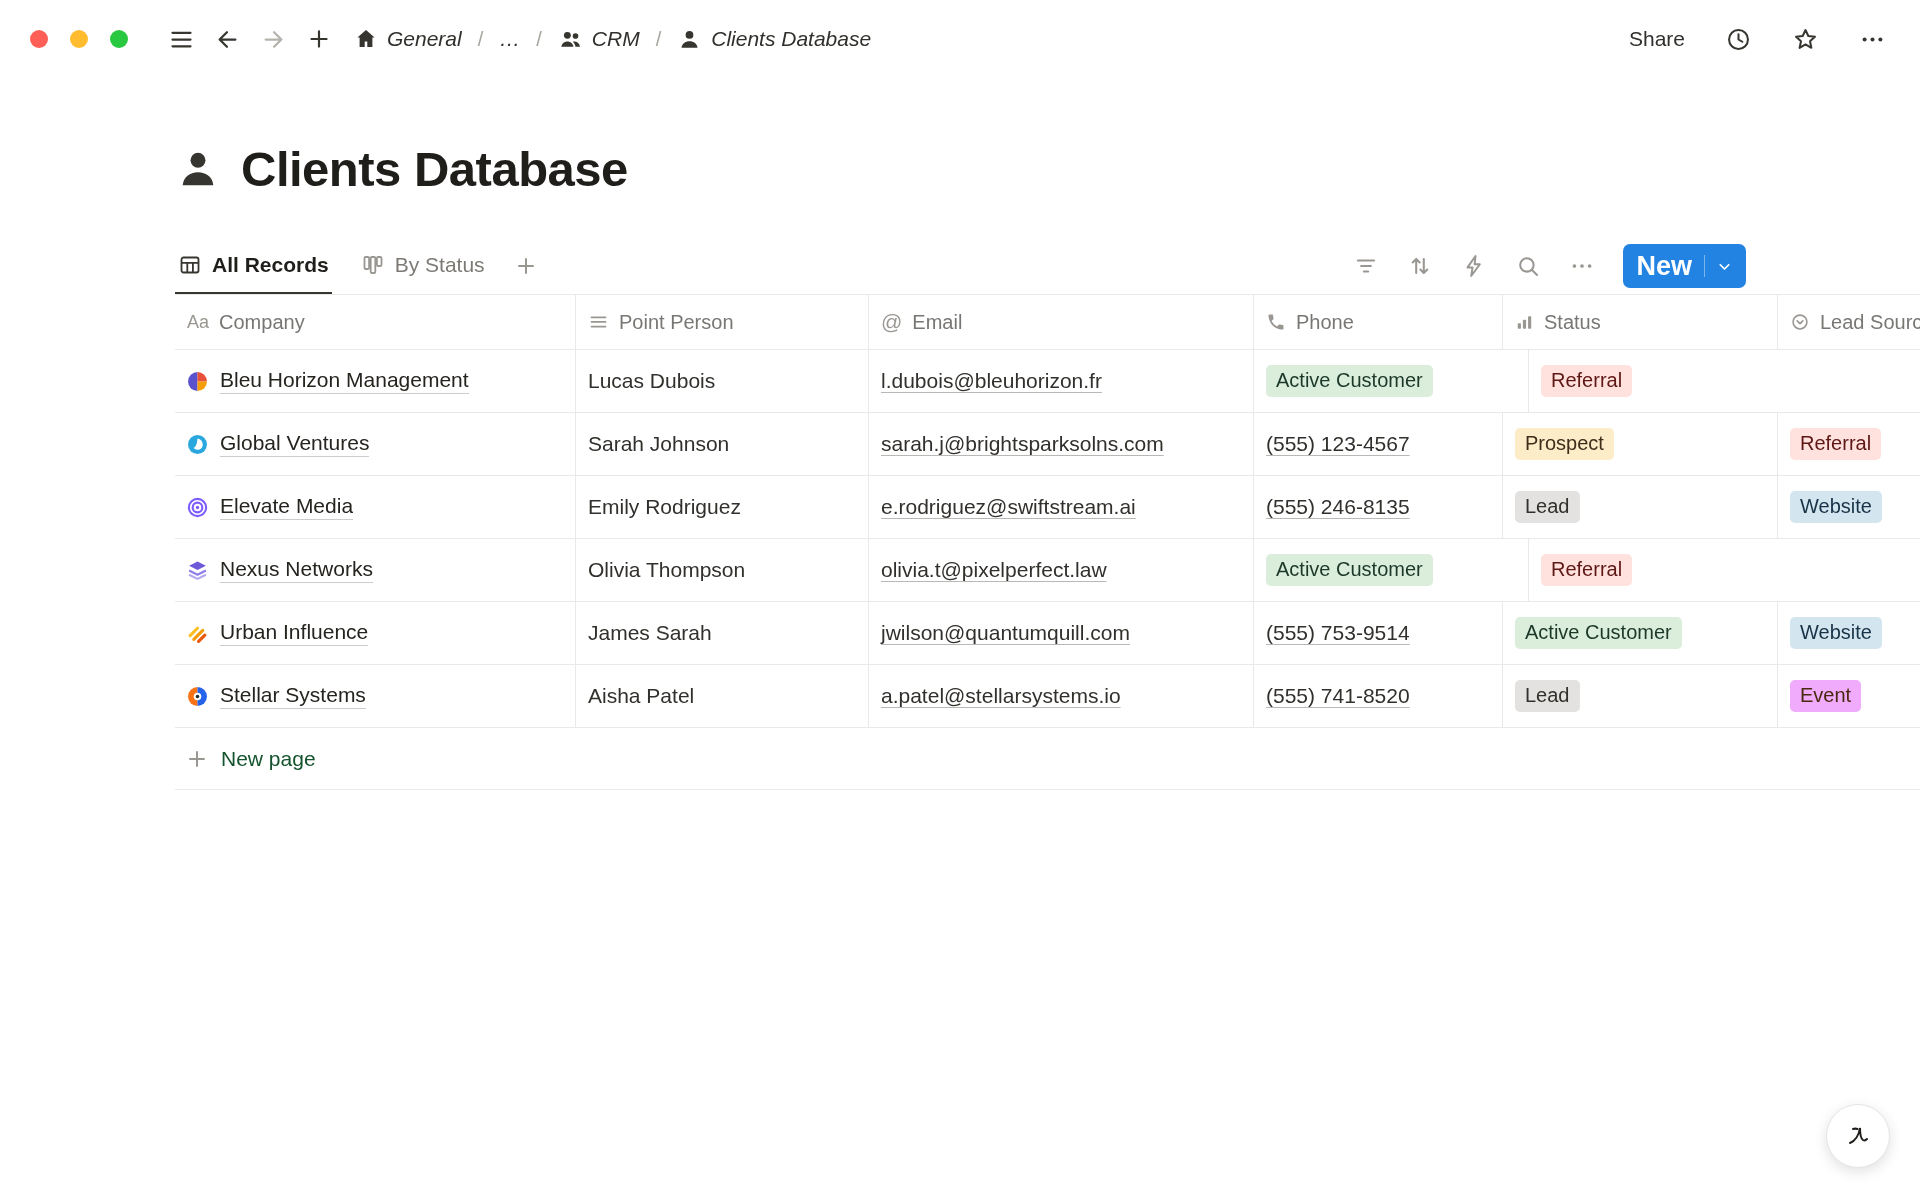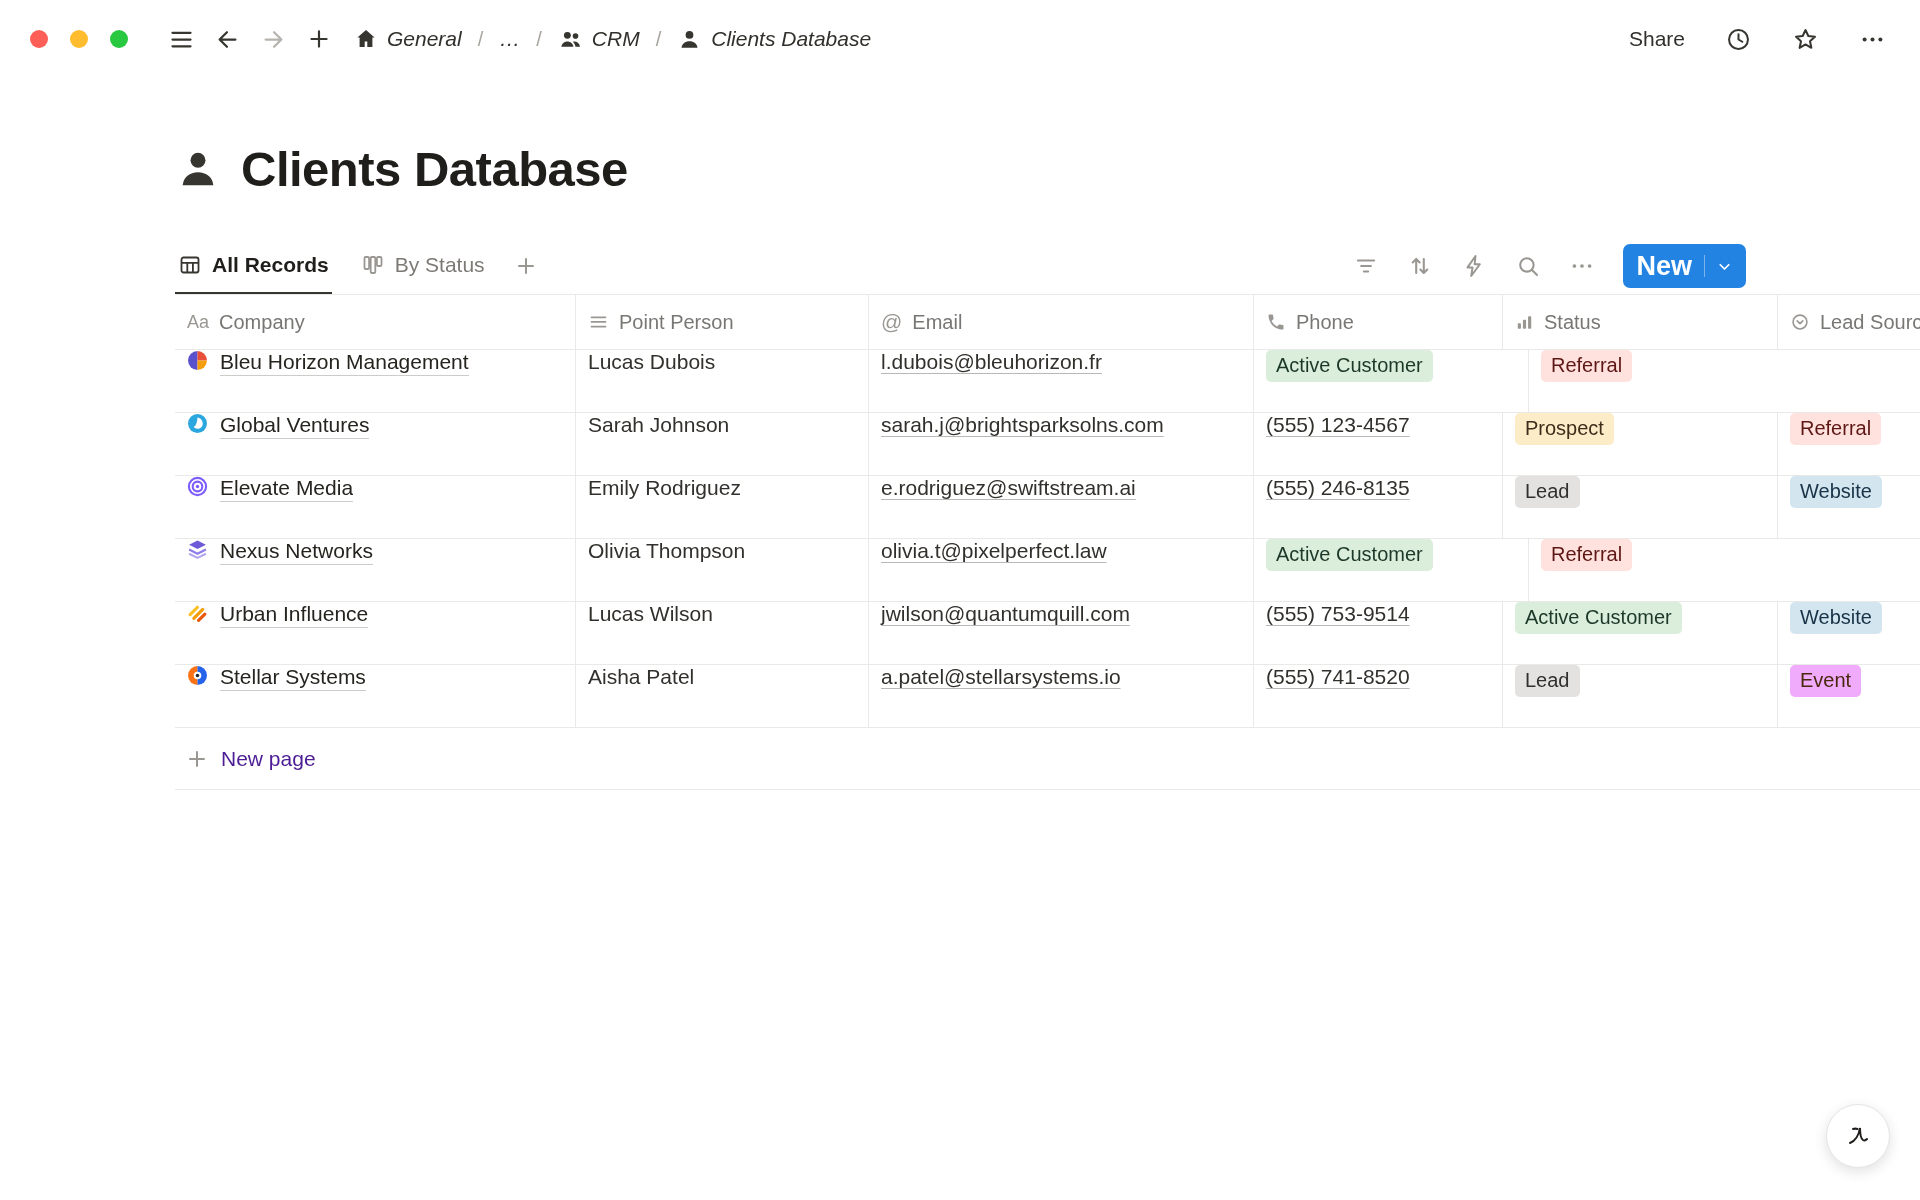--- a/index.html
+++ b/index.html
@@ -41,33 +41,33 @@
   .table-wrap { width:1745px; overflow:hidden; }
   .tbl { width:1904px; }
   .thead { display:flex; height:56px; border-top:1px solid #E9E9E7; border-bottom:1px solid #E9E9E7; }
   .hcell { display:flex; align-items:center; gap:10px; padding:0 12px; font-size:20px; color:#787774;
            border-right:1px solid #E9E9E7; cursor:pointer; }
   .hcell:last-child { border-right:none; }
   .colicon { display:flex; align-items:center; color:#9A9792; }
   .aa { font-size:18px; color:#9A9792; letter-spacing:0; }
   .at { font-size:21px; color:#9A9792; }
   .trow { display:flex; height:63px; border-bottom:1px solid #E9E9E7; }
-  .cell { display:flex; align-items:flex-start; gap:12px; padding:0 12px; font-size:21px; color:#32302C;
+  .cell { display:flex; align-items:center; gap:12px; padding:0 12px; font-size:21px; color:#32302C;
           border-right:1px solid #E9E9E7; overflow:hidden; white-space:nowrap; cursor:pointer; }
   .cell:last-child { border-right:none; }
   .col0 { width:401px; } .col1 { width:293px; } .col2 { width:385px; }
   .col3 { width:249px; } .col4 { width:275px; } .col5 { width:301px; }
   .logo { width:21px; height:21px; flex:0 0 auto; display:flex; align-items:center; }
   .plink { font-weight:500; color:#26241F; border-bottom:1.5px solid rgba(55,53,47,0.25); padding-bottom:1px;
            overflow:hidden; text-overflow:ellipsis; }
   .ulink { text-decoration:underline; text-decoration-color:rgba(55,53,47,0.35); text-underline-offset:4px;
            text-decoration-thickness:1px; }
   .badge { display:inline-block; padding:3px 10px 4px; border-radius:5px; font-size:20px; line-height:1.25; }
   .newpage-row { display:flex; align-items:center; gap:12px; height:62px; padding:0 10px;
-                 border-bottom:1px solid #E9E9E7; color:#4c1d95; font-size:21px; cursor:pointer; width:1745px; }
+                 border-bottom:1px solid #E9E9E7; color:#14532d; font-size:21px; cursor:pointer; width:1745px; }
 
   
   .ai-fab { position:fixed; right:30px; bottom:32px; width:64px; height:64px; border-radius:50%;
             background:#fff; border:1px solid #E6E4E1; box-shadow:0 4px 14px rgba(0,0,0,0.12);
             display:flex; align-items:center; justify-content:center; cursor:pointer; }
 </style>
 </head>
 <body>
 
 <div class="topbar">
@@ -381,21 +381,21 @@
               <span class="logo">
                 <svg width="21" height="21" viewBox="0 0 20 20" fill="none" stroke-linecap="round">
                   <path d="M3 12 10 5" stroke="#FBBF24" stroke-width="3"></path>
                   <path d="M6.5 15.5 15 7" stroke="#F59E0B" stroke-width="3"></path>
                   <path d="M11 17.5 17 11.5" stroke="#EA580C" stroke-width="3"></path>
                 </svg>
               </span>
               <span class="plink">Urban Influence</span>
             </div>
             <div class="cell col1">
-              <span>Lucas Wilson</span>
+              <span>James Sarah</span>
             </div>
             <div class="cell col2">
               <span class="ulink">jwilson@quantumquill.com</span>
             </div>
             <div class="cell col3">
               <span class="ulink">(555) 753-9514</span>
             </div>
             <div class="cell col4">
               <span class="badge" style="background:#DBEDDB;color:#1C3829">Active Customer</span>
             </div>

